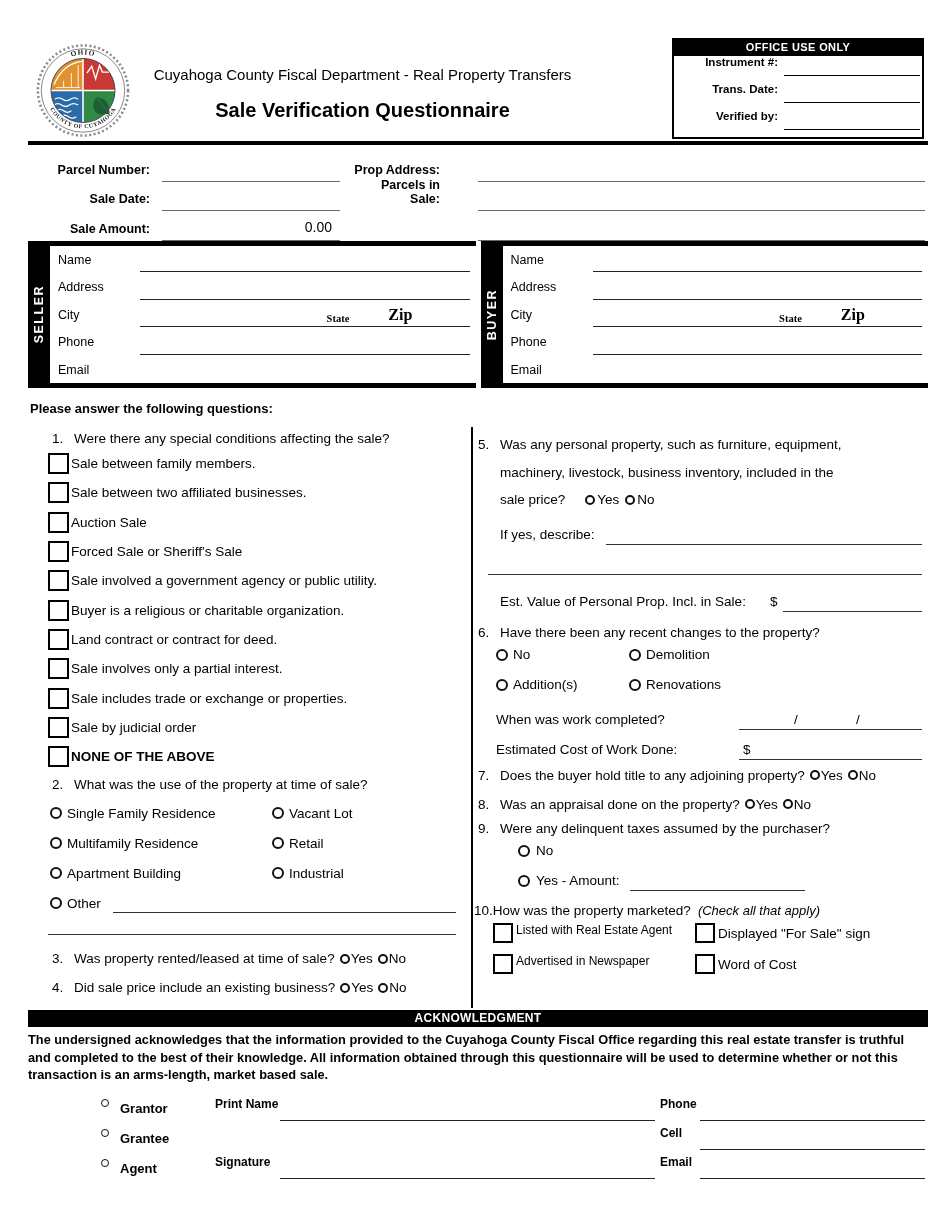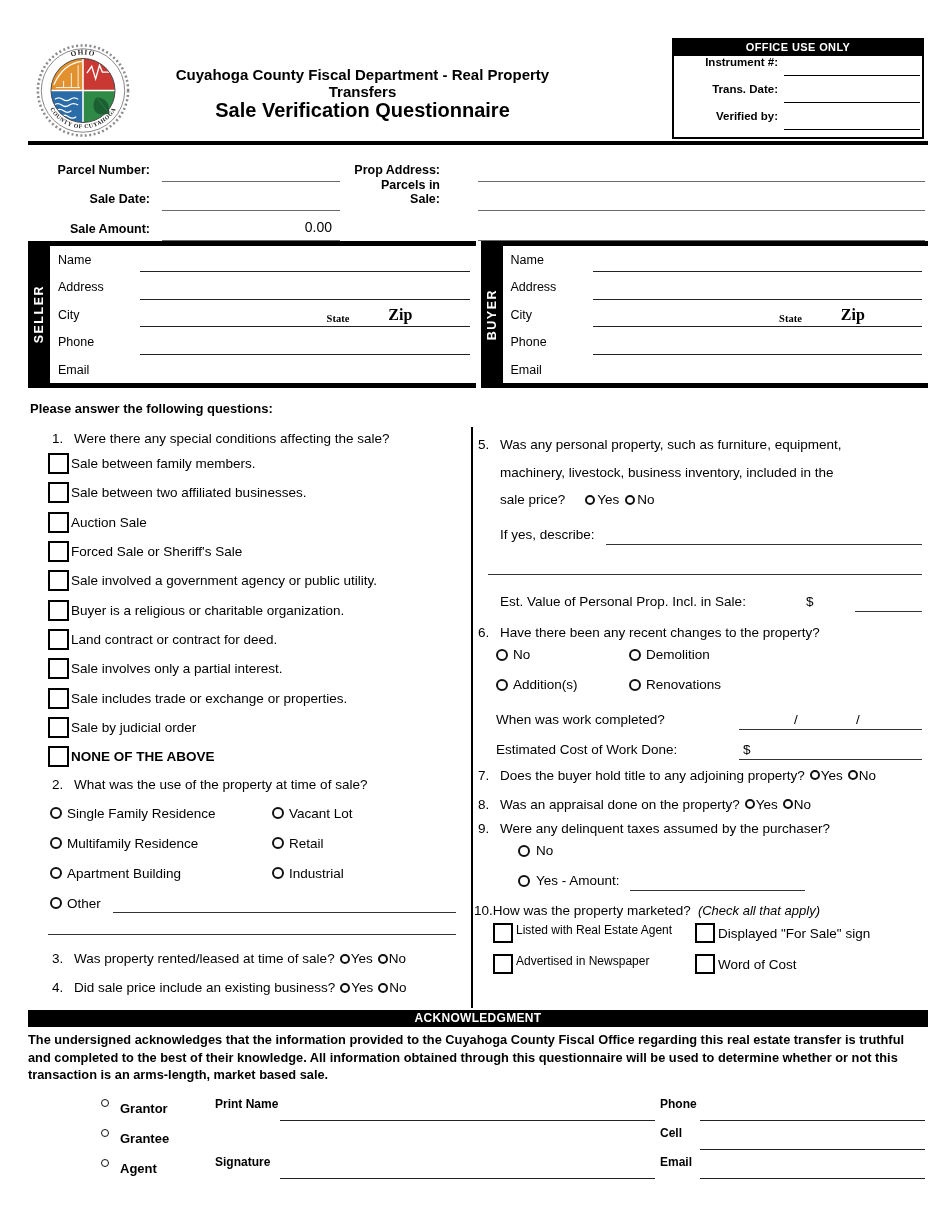--- a/index.html
+++ b/index.html
@@ -6,21 +6,21 @@
   html,body { background:#fff; }
   .page {
     position:relative; width:950px; height:1230px; margin:0 auto;
     background:#fff; color:#000;
     font-family:"Liberation Sans", sans-serif;
     overflow:hidden;
   }
   
   .seal { position:absolute; left:33px; top:42px; width:100px; height:97px; }
   .org-title { position:absolute; left:140px; top:66px; width:445px; text-align:center;
-               font-weight:bold; font-size:15px; }
+               font-weight:normal; font-size:15px; }
   .form-title { position:absolute; left:140px; top:99px; width:445px; text-align:center;
                 font-weight:bold; font-size:20px; }
   .office-box { position:absolute; left:672px; top:38px; width:252px; height:101px;
                 border:2px solid #000; background:#fff; }
   .office-head { height:16px; background:#000; color:#fff; font-weight:bold; font-size:11px;
                  text-align:center; line-height:15px; letter-spacing:.4px; }
   .office-row { display:flex; align-items:flex-start; height:27px; }
   .office-label { width:110px; text-align:right; font-weight:bold; font-size:11.5px;
                   padding-right:6px; padding-bottom:4px; }
   .office-line { flex:1; border-bottom:1.5px solid #000; height:20px; margin-right:2px; }
@@ -80,21 +80,21 @@
 
   
   .q5-cont { margin-left:26px; line-height:27.5px; }
   .q5-row3 { display:flex; align-items:center; height:27.5px; margin-left:26px; }
   .q5-row3 .radio-yn { margin-left:6px; margin-right:2px; }
   .gap14 { display:inline-block; width:14px; }
   .ifyes-row { display:flex; align-items:flex-end; margin-top:9px; height:22px; }
   .ifyes-label { margin-left:26px; width:106px; padding-bottom:3px; }
   .ifyes-line { flex:1; border-bottom:1.3px solid #333; margin-right:4px; }
   .free-line-right { margin:24px 4px 0 14px; height:6px; border-bottom:1.3px solid #333; }
-  .est-row { display:flex; align-items:flex-end; margin-top:15px; height:22px;gap:36px; }
+  .est-row { display:flex; align-items:flex-end; margin-top:15px; height:22px; }
   .est-label { margin-left:26px; padding-bottom:3px; }
   .est-cur { margin-left:24px; padding-bottom:3px; }
   .est-line { flex:1; border-bottom:1.3px solid #333; margin-left:6px; margin-right:4px; }
   .q6-head { display:flex; margin-top:13px; }
   .q6-grid-row { display:flex; align-items:center; height:30px; margin-left:22px; }
   .q6-cell1 { display:flex; align-items:center; width:133px; }
   .q6-cell2 { display:flex; align-items:center; flex:1; }
   .when-row { display:flex; align-items:flex-end; height:30px; margin-left:22px; }
   .when-label { width:243px; padding-bottom:3px; }
   .when-line { flex:1; position:relative; border-bottom:1.3px solid #333; margin-right:4px; height:20px; }

